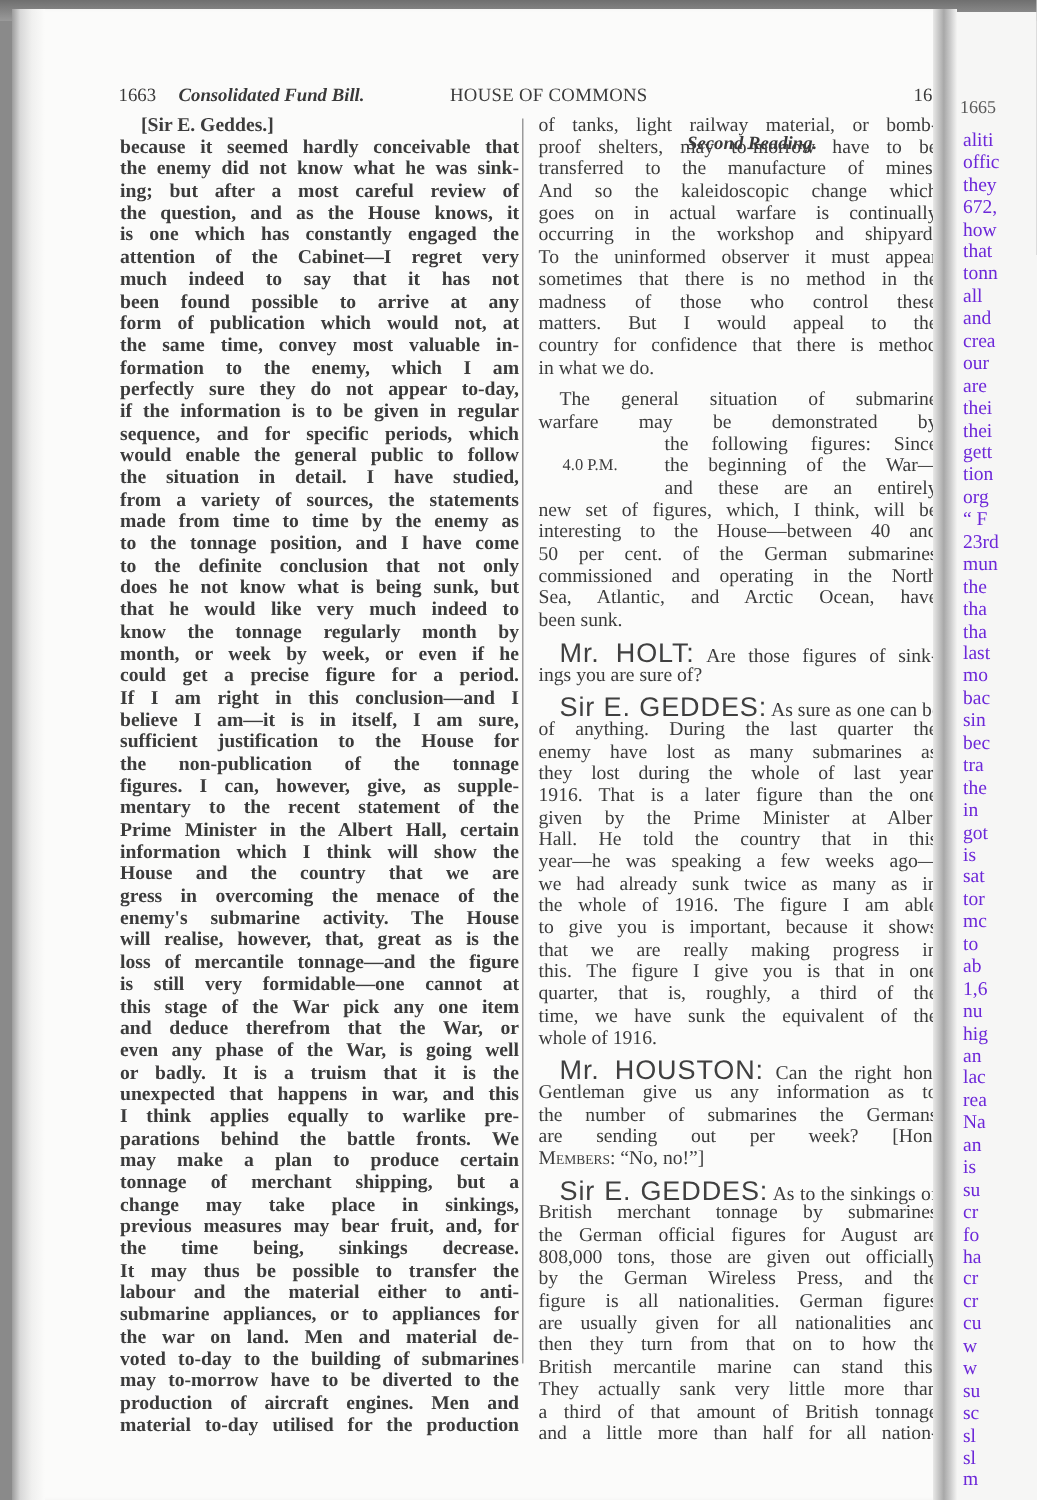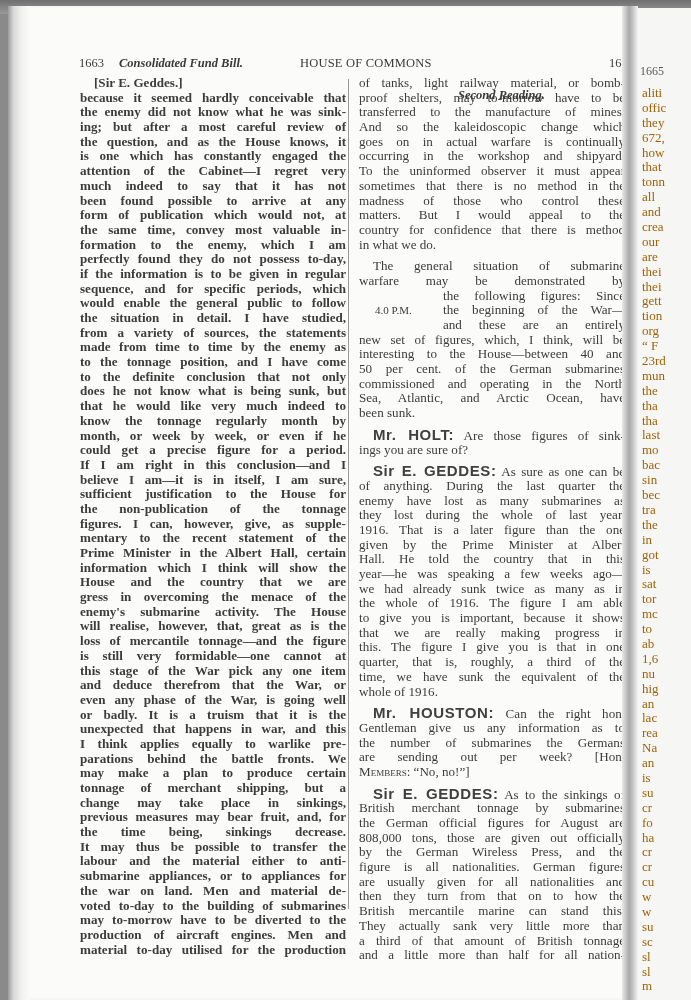--- a/index.html
+++ b/index.html
@@ -43,27 +43,27 @@
   }
   .col-left { left: 80px; font-weight: bold; }
   .col-right { left: 359px; width: 266px; }
   .col-divider {
     position: absolute; left: 348px; top: 79px; width: 1px; height: 830px; background: #9a9a9a;
   }
   .line { display: block; text-align: justify; text-align-last: justify; height: 14.7px; white-space: nowrap; }
   .line.last { text-align-last: left; }
   .indent { padding-left: 14px; }
   .gap { height: 7px; }
-  .speaker { font-family: "Liberation Sans", "DejaVu Sans", sans-serif; font-weight: bold; font-size: 15px; letter-spacing: 0.6px; color: #404040; }
+  .speaker { font-family: "Liberation Sans", "DejaVu Sans", sans-serif; font-weight: normal; font-size: 18px; letter-spacing: 0.6px; color: #404040; }
   .smallcaps { font-variant: small-caps; }
   .margin-time-wrap { position: relative; }
   .margin-time { position: absolute; left: 16px; top: 0; font-size: 11px; }
   .hang { padding-left: 84px; }
   .next-head { position: absolute; left: 2px; top: 56px; font-size: 12px; color: #5a5a5a; }
-  .next-lines { position: absolute; left: 4px; top: 78px; font-size: 13px; line-height: 14.9px; color: #a16207; white-space: nowrap; }
+  .next-lines { position: absolute; left: 4px; top: 78px; font-size: 13px; line-height: 14.9px; color: #6d28d9; white-space: nowrap; }
   .next-lines span { display: block; height: 14.9px; }
 </style>
 </head>
 <body>
 
 <div class="scan-top"></div>
 
 <div class="page-main">
   <div class="page-left-edge"></div>
 </div>
@@ -85,21 +85,21 @@
       <span class="line">the enemy did not know what he was sink-</span>
       <span class="line">ing; but after a most careful review of</span>
       <span class="line">the question, and as the House knows, it</span>
       <span class="line">is one which has constantly engaged the</span>
       <span class="line">attention of the Cabinet—I regret very</span>
       <span class="line">much indeed to say that it has not</span>
       <span class="line">been found possible to arrive at any</span>
       <span class="line">form of publication which would not, at</span>
       <span class="line">the same time, convey most valuable in-</span>
       <span class="line">formation to the enemy, which I am</span>
-      <span class="line">perfectly found they do not possess to-day,</span>
+      <span class="line">perfectly sure they do not appear to-day,</span>
       <span class="line">if the information is to be given in regular</span>
       <span class="line">sequence, and for specific periods, which</span>
       <span class="line">would enable the general public to follow</span>
       <span class="line">the situation in detail. I have studied,</span>
       <span class="line">from a variety of sources, the statements</span>
       <span class="line">made from time to time by the enemy as</span>
       <span class="line">to the tonnage position, and I have come</span>
       <span class="line">to the definite conclusion that not only</span>
       <span class="line">does he not know what is being sunk, but</span>
       <span class="line">that he would like very much indeed to</span>

